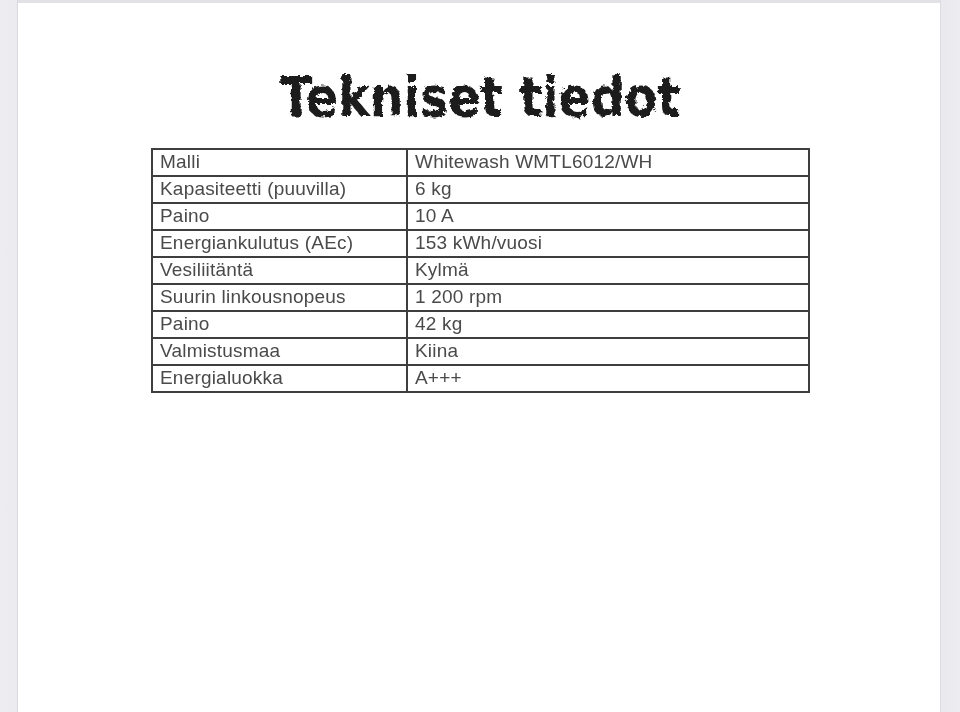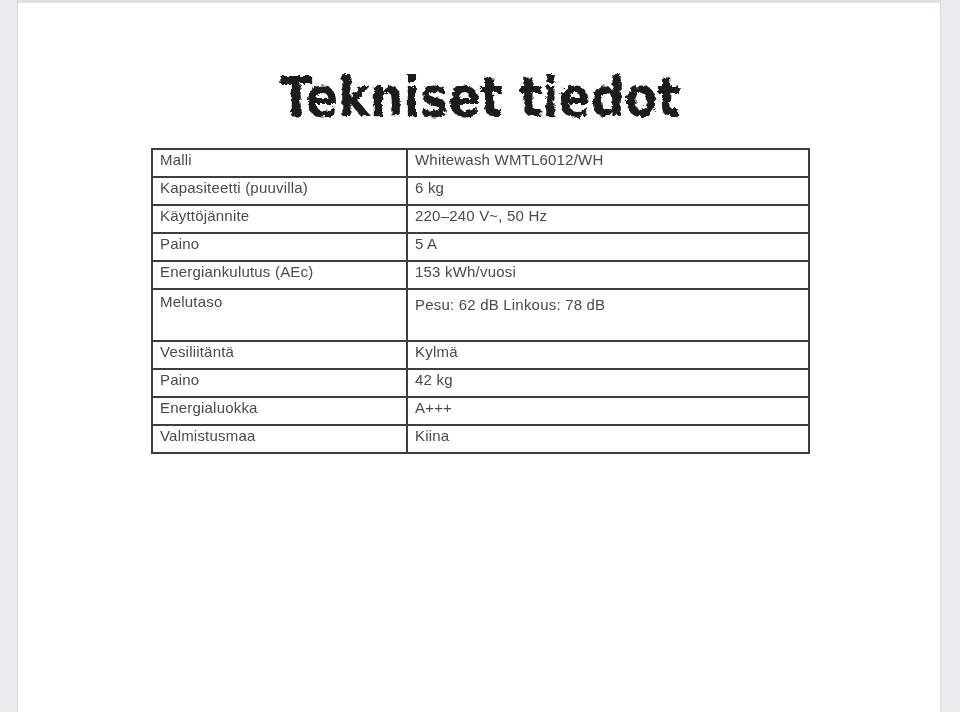--- a/index.html
+++ b/index.html
@@ -49,26 +49,26 @@
   table.spec-table {
     position: absolute;
     left: 151px;
     top: 148px;
     width: 657px;
     border-collapse: collapse;
     table-layout: fixed;
   }
   table.spec-table td {
     border: 2px solid #3e3e3e;
-    font-size: 15px;
+    font-size: 19px;
     color: #4a4a4a;
     letter-spacing: 0.2px;
     height: 26px;
     box-sizing: border-box;
-    padding: 1px 6px 8px 7px;
+    padding: 1px 6px 2px 7px;
     vertical-align: middle;
     white-space: nowrap;
     overflow: hidden;
   }
   table.spec-table col.c-label { width: 255px; }
   table.spec-table col.c-value { width: 402px; }
   tr.row-tall td {
     height: 52px;
     vertical-align: top;
     padding-top: 3px;
@@ -107,48 +107,43 @@
     <tbody>
       <tr>
         <td>Malli</td>
         <td>Whitewash WMTL6012/WH</td>
       </tr>
       <tr>
         <td>Kapasiteetti (puuvilla)</td>
         <td>6 kg</td>
       </tr>
       <tr>
-        <td>Käyttöjännite</td>
-        <td>220–240 V~, 50 Hz</td>
-      </tr>
-      <tr>
         <td>Paino</td>
-        <td>5 A</td>
+        <td>10 A</td>
       </tr>
       <tr>
         <td>Energiankulutus (AEc)</td>
         <td>153 kWh/vuosi</td>
-      </tr>
-      <tr class="row-tall">
-        <td>Melutaso</td>
-        <td class="multiline">Pesu: 62 dB
-Linkous: 78 dB</td>
       </tr>
       <tr>
         <td>Vesiliitäntä</td>
         <td>Kylmä</td>
       </tr>
       <tr>
+        <td>Suurin linkousnopeus</td>
+        <td>1 200 rpm</td>
+      </tr>
+      <tr>
         <td>Paino</td>
         <td>42 kg</td>
       </tr>
       <tr>
+        <td>Valmistusmaa</td>
+        <td>Kiina</td>
+      </tr>
+      <tr>
         <td>Energialuokka</td>
         <td>A+++</td>
-      </tr>
-      <tr>
-        <td>Valmistusmaa</td>
-        <td>Kiina</td>
       </tr>
     </tbody>
   </table>
 
 </div>
 
 </body></html>

